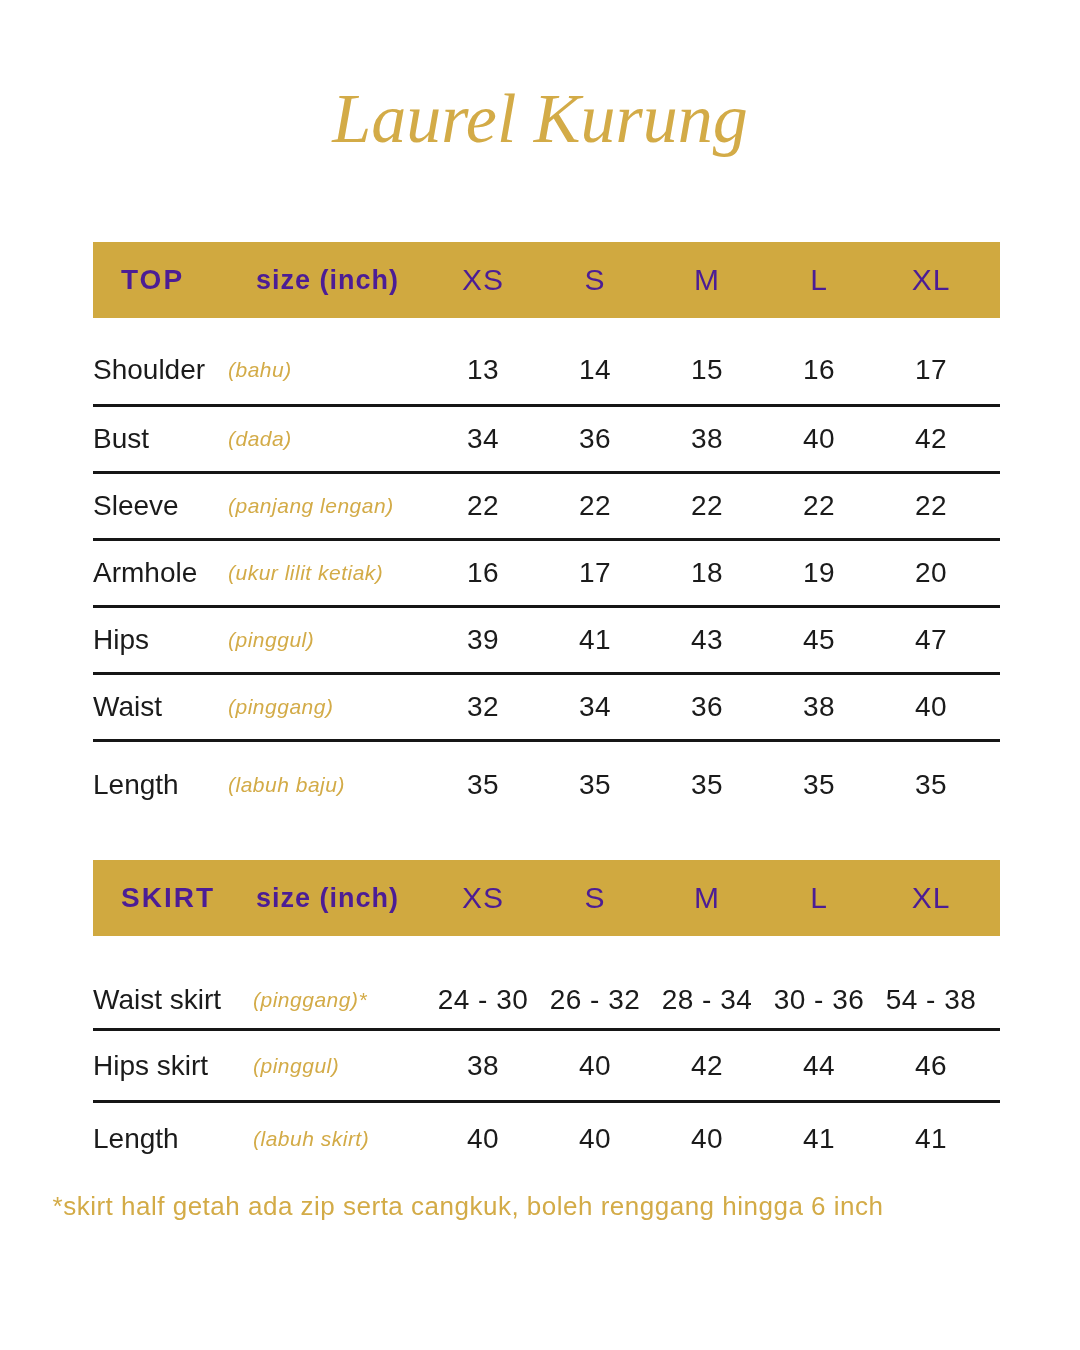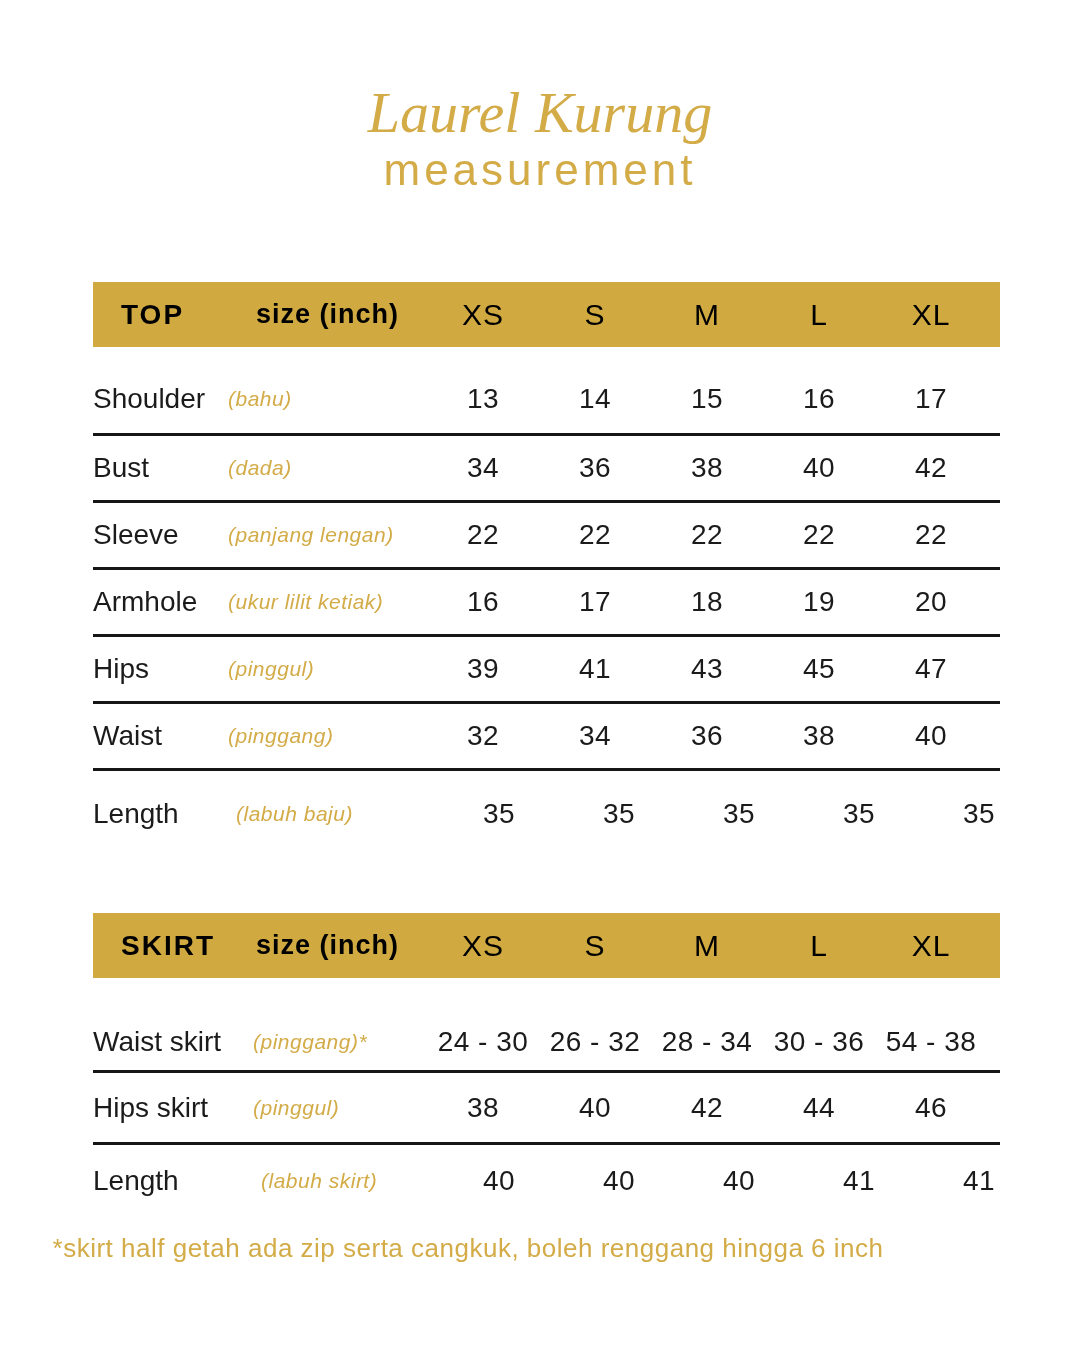--- a/index.html
+++ b/index.html
@@ -12,52 +12,52 @@
   html,body{ background:#ffffff; }
   body{
     width:1080px; height:1350px; overflow:hidden;
     font-family:"Liberation Sans", sans-serif;
     color:var(--ink);
   }
   .page-header{ text-align:center; padding-top:84px; }
   .title{
     font-family:"Liberation Serif", serif;
     font-style:italic; font-weight:400;
-    font-size:58px; line-height:1.0;
+    font-size:70px; line-height:1.0;
     color:var(--gold-text);
   }
   .subtitle{
     font-size:44px; line-height:1.1; letter-spacing:4px;
     color:var(--gold-text); margin-top:4px;
   }
   #tables-root{ width:907px; margin:88px 80px 0 93px; }
-  .size-table + .size-table{ margin-top:57px; }
+  .size-table + .size-table{ margin-top:33px; }
 
   .bar, .row{
     display:grid;
     grid-template-columns:135px 199px repeat(5,112px) 1fr;
     align-items:center;
   }
   .bar{
-    height:65px; background:var(--gold-bar); color:#000000;
+    height:76px; background:var(--gold-bar); color:#4c1d95;
   }
   .bar .t-name{
     padding-left:28px; font-size:28px; font-weight:700; letter-spacing:2px;
   }
   .bar .t-unit{
     font-size:27px; font-weight:700; text-align:center;
     letter-spacing:1px;
   }
   .bar .t-size{
     font-size:30px; font-weight:400; text-align:center; letter-spacing:1px;
   }
 
   .row{ min-height:67px; border-bottom:3px solid var(--line); }
   .row-first{ min-height:89px; padding-top:18px; }
-  .row-last{ min-height:85px; border-bottom:none;gap:8px; }
+  .row-last{ min-height:85px; border-bottom:none; }
   .table-skirt .row-first{ min-height:95px; padding-top:36px; }
   .table-skirt .row{ min-height:72px; }
   .table-skirt .row-first{ min-height:95px; }
 
   .r-label{ font-size:28px; color:var(--ink); }
   .r-sub{
     font-size:21px; font-style:italic; color:var(--gold-text);
     letter-spacing:0.5px;
   }
   .sub-indent{ padding-left:25px; }
@@ -69,21 +69,20 @@
   .footnote{
     width:936px; text-align:center; margin-top:16px;
     font-size:26px; color:var(--gold-text); letter-spacing:0.5px;
   }
 </style>
 </head>
 <body>
 
 <header class="page-header">
   <h1 class="title">Laurel Kurung</h1>
-  <div class="subtitle">measurement</div>
 </header>
 
 <main id="tables-root">
     <section class="size-table table-top">
       <div class="bar">
         <span class="t-name">TOP</span>
         <span class="t-unit">size (inch)</span>
         <span class="t-size">XS</span>
         <span class="t-size">S</span>
         <span class="t-size">M</span>

